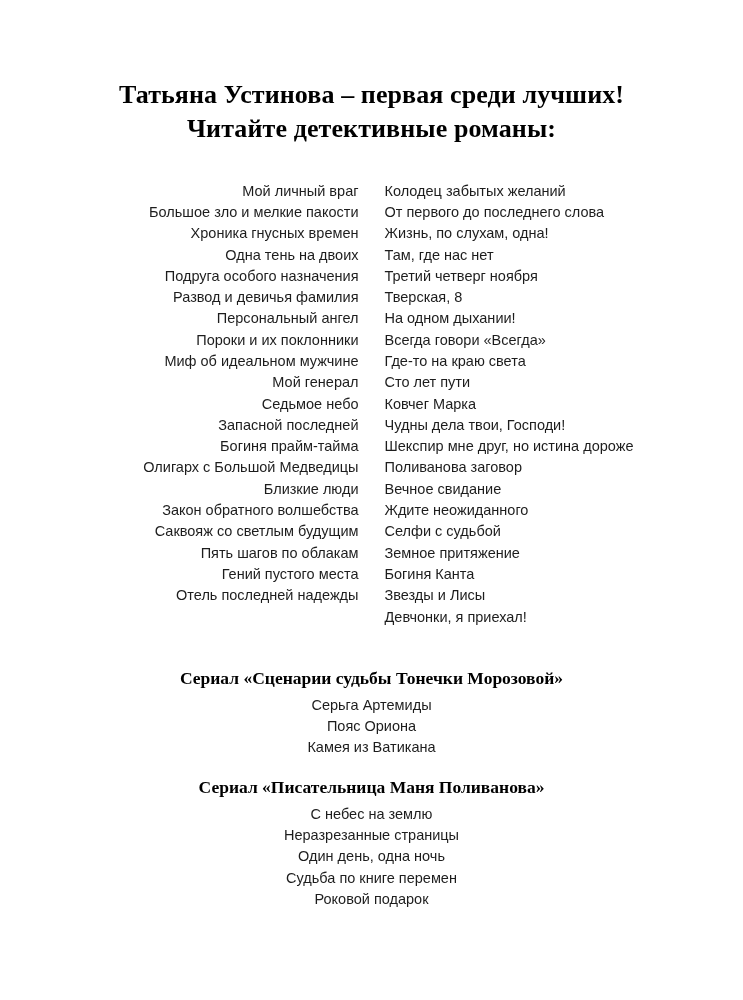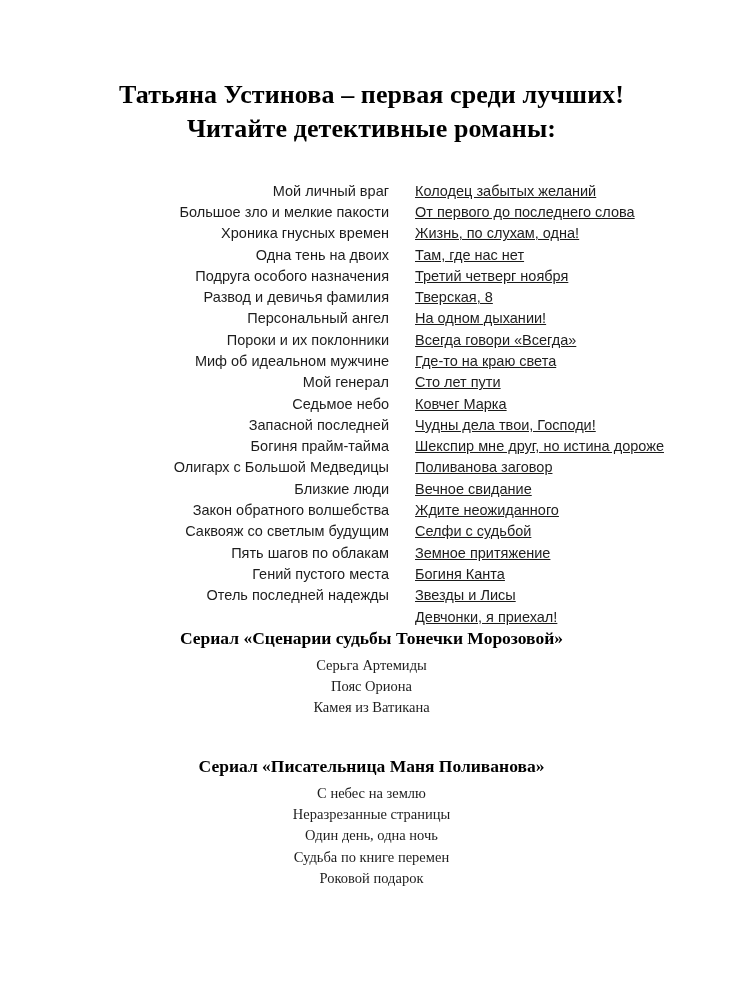--- a/index.html
+++ b/index.html
@@ -28,63 +28,62 @@
   .title-line {
     font-family: "Liberation Serif", serif;
     font-weight: bold;
     font-size: 26px;
     line-height: 1.32;
     letter-spacing: 0.1px;
     color: #000000;
   }
   .book-columns {
     display: flex;
-    justify-content: flex-end;
+    justify-content: center;
     gap: 26px;
     margin-top: 2px;
   }
   .col {
     display: flex;
     flex-direction: column;
   }
   .col-left {
     align-items: flex-end;
     text-align: right;
     width: 268px;
   }
   .col-right {
     align-items: flex-start;
     text-align: left;
     width: 268px;
-    text-decoration: underline;
   }
   .book-item {
     font-size: 14.5px;
     line-height: 21.3px;
     color: #1d1d1d;
     white-space: nowrap;
   }
   .series {
+    margin-top: 40px;
     text-align: center;
   }
   .series-title {
     font-family: "Liberation Serif", serif;
     font-weight: bold;
     font-size: 17.5px;
     color: #000000;
     margin-bottom: 6px;
   }
   .series-item {
     font-size: 14.5px;
     line-height: 21.3px;
     color: #1d1d1d;
-    font-family: Liberation Serif, serif;
   }
   .series.second {
-    margin-top: 37px;
+    margin-top: 18px;
   }
 </style>
 </head>
 <body>
 
 <div class="page">
 
   <div class="title-block">
     <div class="title-line">Татьяна Устинова – первая среди лучших!</div>
     <div class="title-line">Читайте детективные романы:</div>

